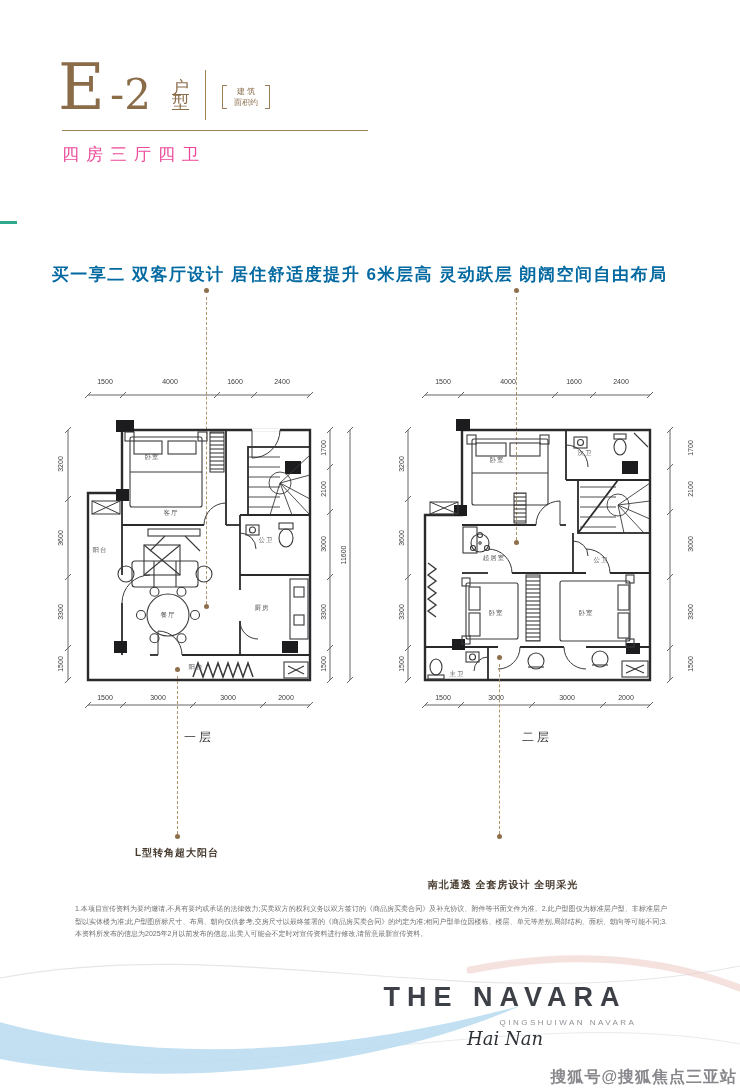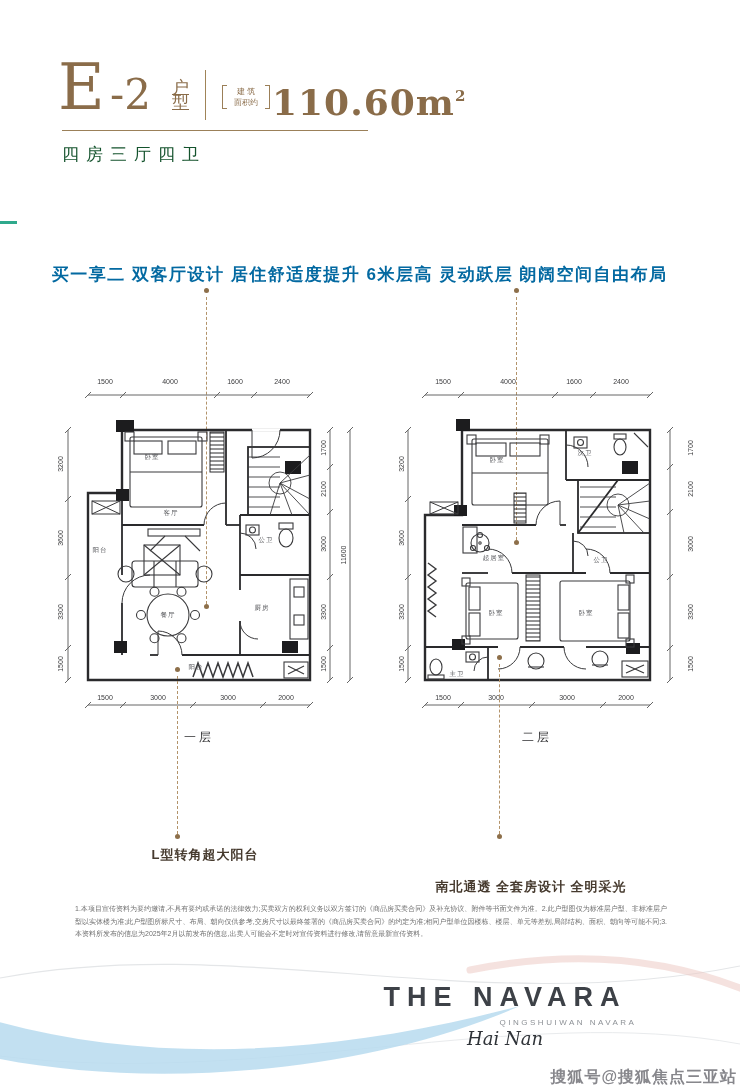--- a/index.html
+++ b/index.html
@@ -17,28 +17,28 @@
                text-align:center;padding:1px 5px;}
   .bracket-box::before{content:"";position:absolute;left:0;top:0;bottom:0;width:4px;
                border-left:1px solid #9b7f58;border-top:1px solid #9b7f58;border-bottom:1px solid #9b7f58;}
   .bracket-box::after{content:"";position:absolute;right:0;top:0;bottom:0;width:4px;
                border-right:1px solid #9b7f58;border-top:1px solid #9b7f58;border-bottom:1px solid #9b7f58;}
   .area{position:absolute;left:214px;top:23px;font-family:"DejaVu Serif",serif;font-weight:bold;
         font-size:36px;line-height:36px;letter-spacing:1px;}
   .area sup{font-size:15px;vertical-align:14px;}
   .rule{position:absolute;left:62px;top:130px;width:306px;height:1px;background:#9b8059;}
   .tagline{position:absolute;left:62px;top:143px;font-family:Liberation Serif, serif;font-size:17px;
-           letter-spacing:7px;color:#14532d;}
+           letter-spacing:7px;color:#ec4899;}
   .edge-mark{position:absolute;left:0;top:221px;width:17px;height:3px;background:#2fa98c;}
 
   
   .headline{position:absolute;transform:translateX(-50%);white-space:nowrap;font-weight:bold;
             font-size:17px;letter-spacing:1.5px;color:#0369a1;}
   .caption{position:absolute;transform:translateX(-50%);white-space:nowrap;font-weight:bold;
-           font-size:13px;letter-spacing:1px;color:#463a2e;margin-left:28px;}
+           font-size:10px;letter-spacing:1px;color:#463a2e;}
   .floor-label{position:absolute;transform:translateX(-50%);font-size:12px;letter-spacing:3px;color:#2e2e30;}
   .vdash{position:absolute;width:0;border-left:1px dashed #b3936a;}
   .dot{position:absolute;width:5px;height:5px;border-radius:50%;background:#8d6f4a;}
 
   
   .dim{position:absolute;font-size:7px;line-height:7px;color:#3a3a3c;transform:translate(-50%,-50%);white-space:nowrap;}
   .dim.v{transform:translate(-50%,-50%) rotate(-90deg);}
   .room{position:absolute;font-size:6.5px;line-height:7px;color:#55565a;letter-spacing:1px;
         transform:translate(-50%,-50%);white-space:nowrap;}
   svg.plan{position:absolute;}
@@ -60,21 +60,20 @@
 
 <div class="header">
   <span class="unit-main">E</span>
   <span class="unit-sub">-2</span>
   <span class="unit-type">户型</span>
   <div class="vline"></div>
   <div class="bracket-box">
     <div>建 筑</div>
     <div>面积约</div>
   </div>
-  <div class="area"><span>110.60m</span><sup>2</sup></div>
 </div>
 <div class="rule"></div>
 <div class="tagline">四房三厅四卫</div>
 <div class="edge-mark"></div>
 
 <div class="headline" style="left:206px;top:263px;">买一享二 双客厅设计 居住舒适度提升</div>
 <div class="headline" style="left:517px;top:263px;">6米层高 灵动跃层 朗阔空间自由布局</div>
 
 <div class="dot" style="left:204px;top:288px;"></div>
 <div class="vdash" style="left:206px;top:297px;height:307px;"></div>

